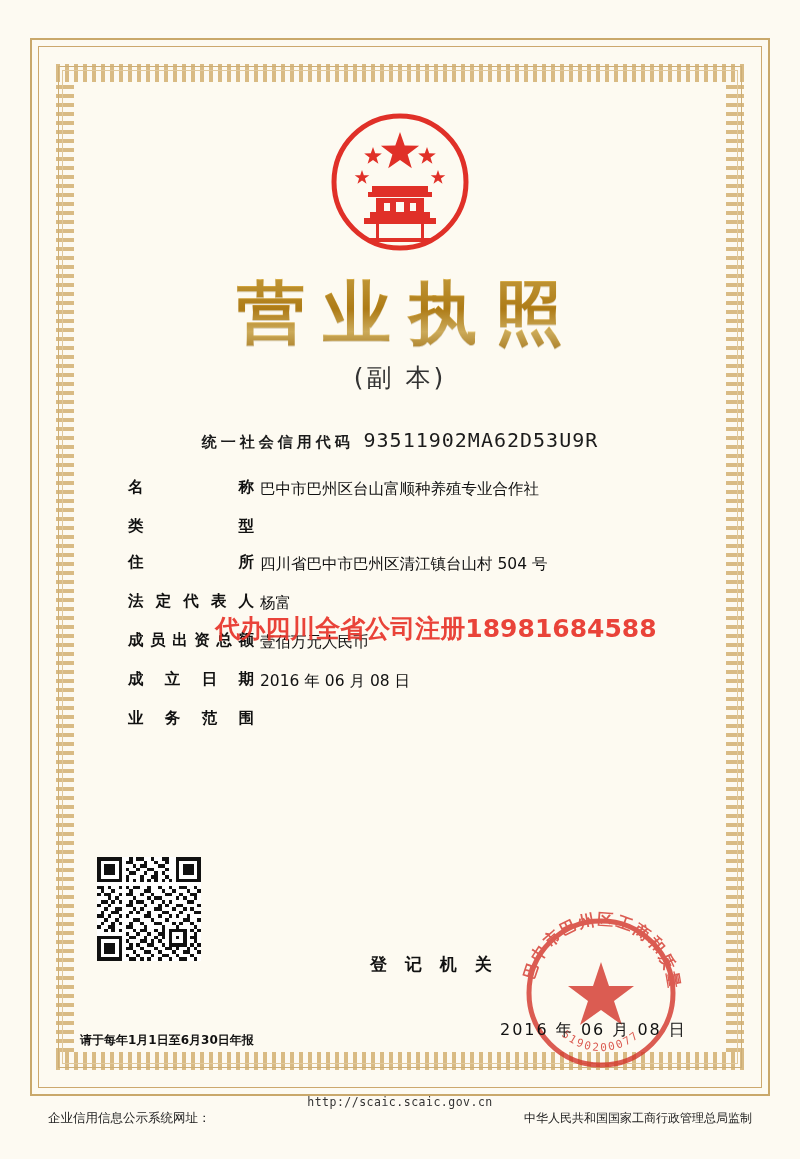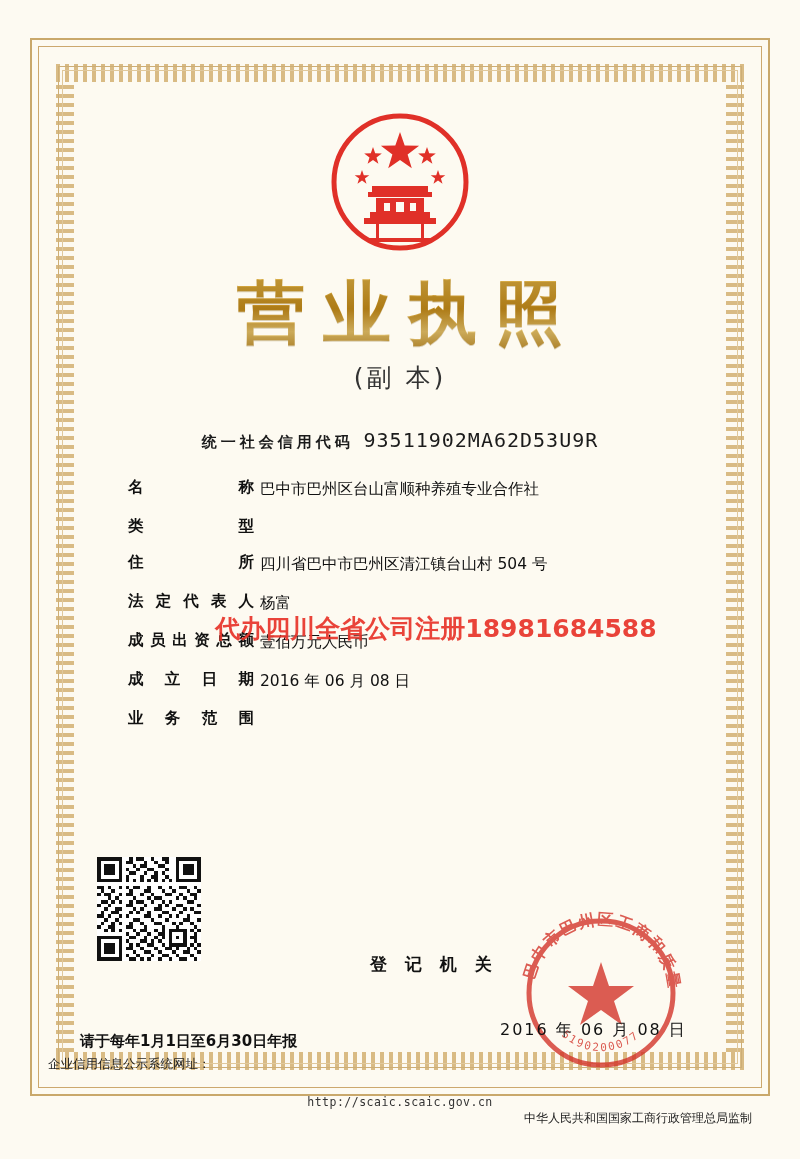--- a/index.html
+++ b/index.html
@@ -191,39 +191,39 @@
     left: 508px; top: 900px;
     width: 186px; height: 186px;
     opacity: .78;
   }
 
   
   .annual-note {
     position: absolute;
     left: 80px; top: 1032px;
     font-family: "DejaVu Sans", "Liberation Sans", sans-serif;
-    font-size: 15px;
+    font-size: 12px;
     font-weight: bold;
     color: #111;
   }
 
   
   .footer-url {
     position: absolute;
     left: 0; top: 1095px;
     width: 800px;
     text-align: center;
     font-family: "DejaVu Sans Mono", monospace;
     font-size: 11.5px;
     color: #333;
     letter-spacing: .5px;
   }
   .footer-left {
     position: absolute;
-    left: 48px; top: 1056px;
+    left: 48px; top: 1110px;
     font-family: Liberation Serif, serif;
     font-size: 12.5px;
     color: #222;
   }
   .footer-right {
     position: absolute;
     right: 48px; top: 1110px;
     font-family: "DejaVu Sans", "Liberation Sans", sans-serif;
     font-size: 12px;
     color: #222;

